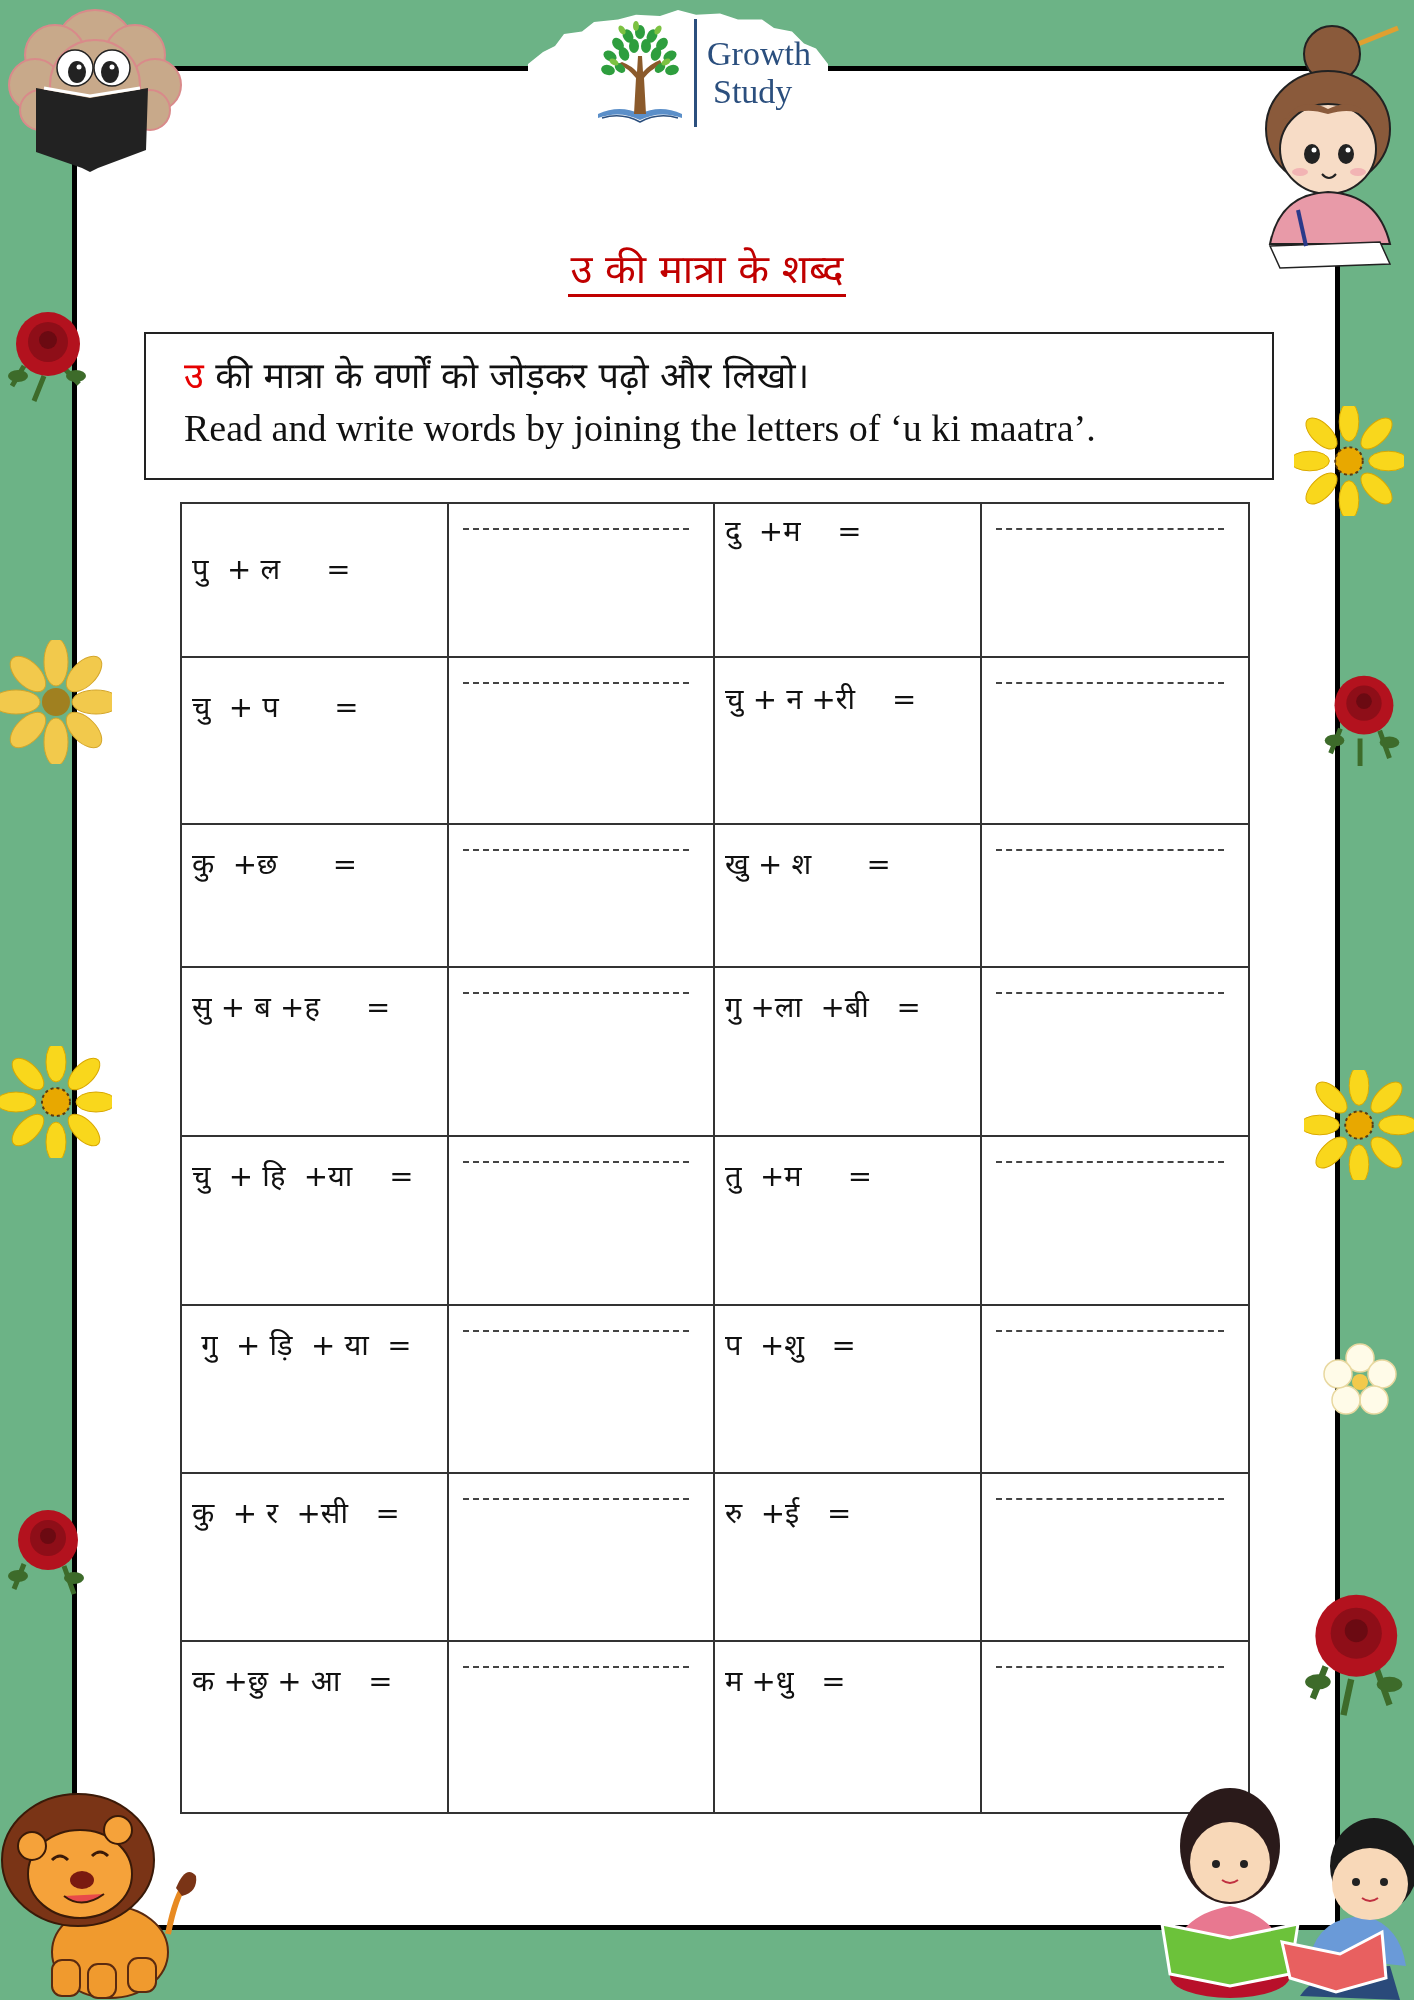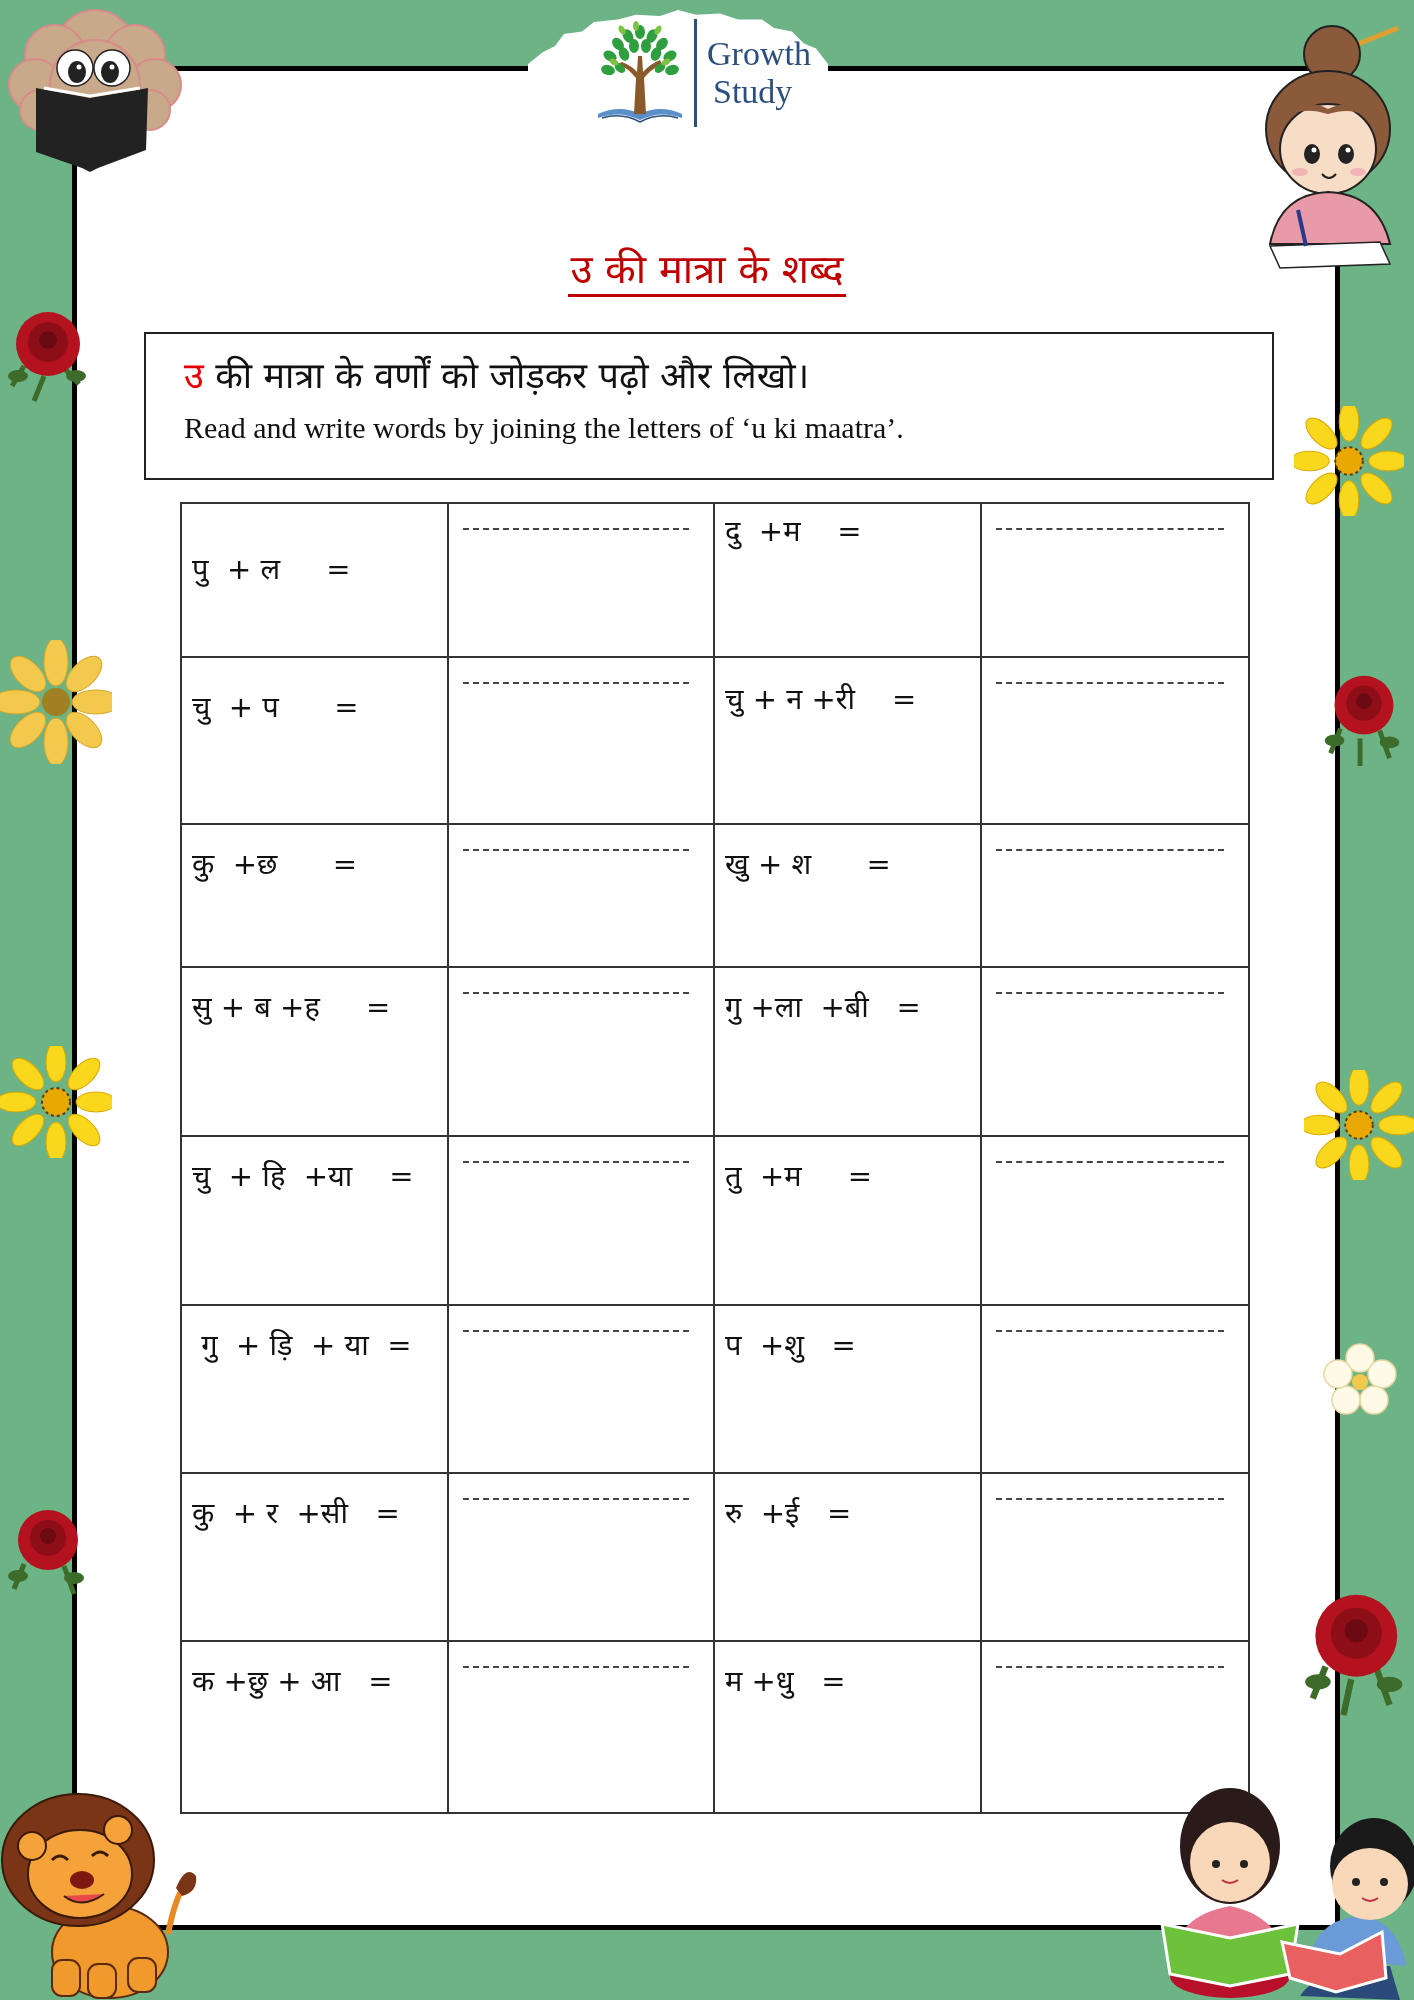--- a/index.html
+++ b/index.html
@@ -52,21 +52,21 @@
       border: 2px solid #222; box-sizing: border-box;
       padding: 18px 38px 0 38px;
     }
     .instructions .hi {
       font-family: "DejaVu Sans", sans-serif;
       font-size: 36px; color: #111; line-height: 48px;
     }
     .instructions .hi .accent { color: #e60000; }
     .instructions .en {
       font-family: "Liberation Serif", "DejaVu Serif", serif;
-      font-size: 30px; color: #111; line-height: 52px;
+      font-size: 38px; color: #111; line-height: 52px;
       margin-top: 2px;
     }
 
     table.ws {
       position: absolute; left: 180px; top: 502px;
       width: 1068px; height: 1312px;
       border-collapse: collapse;
       table-layout: fixed;
       border-radius: 11px;
     }

